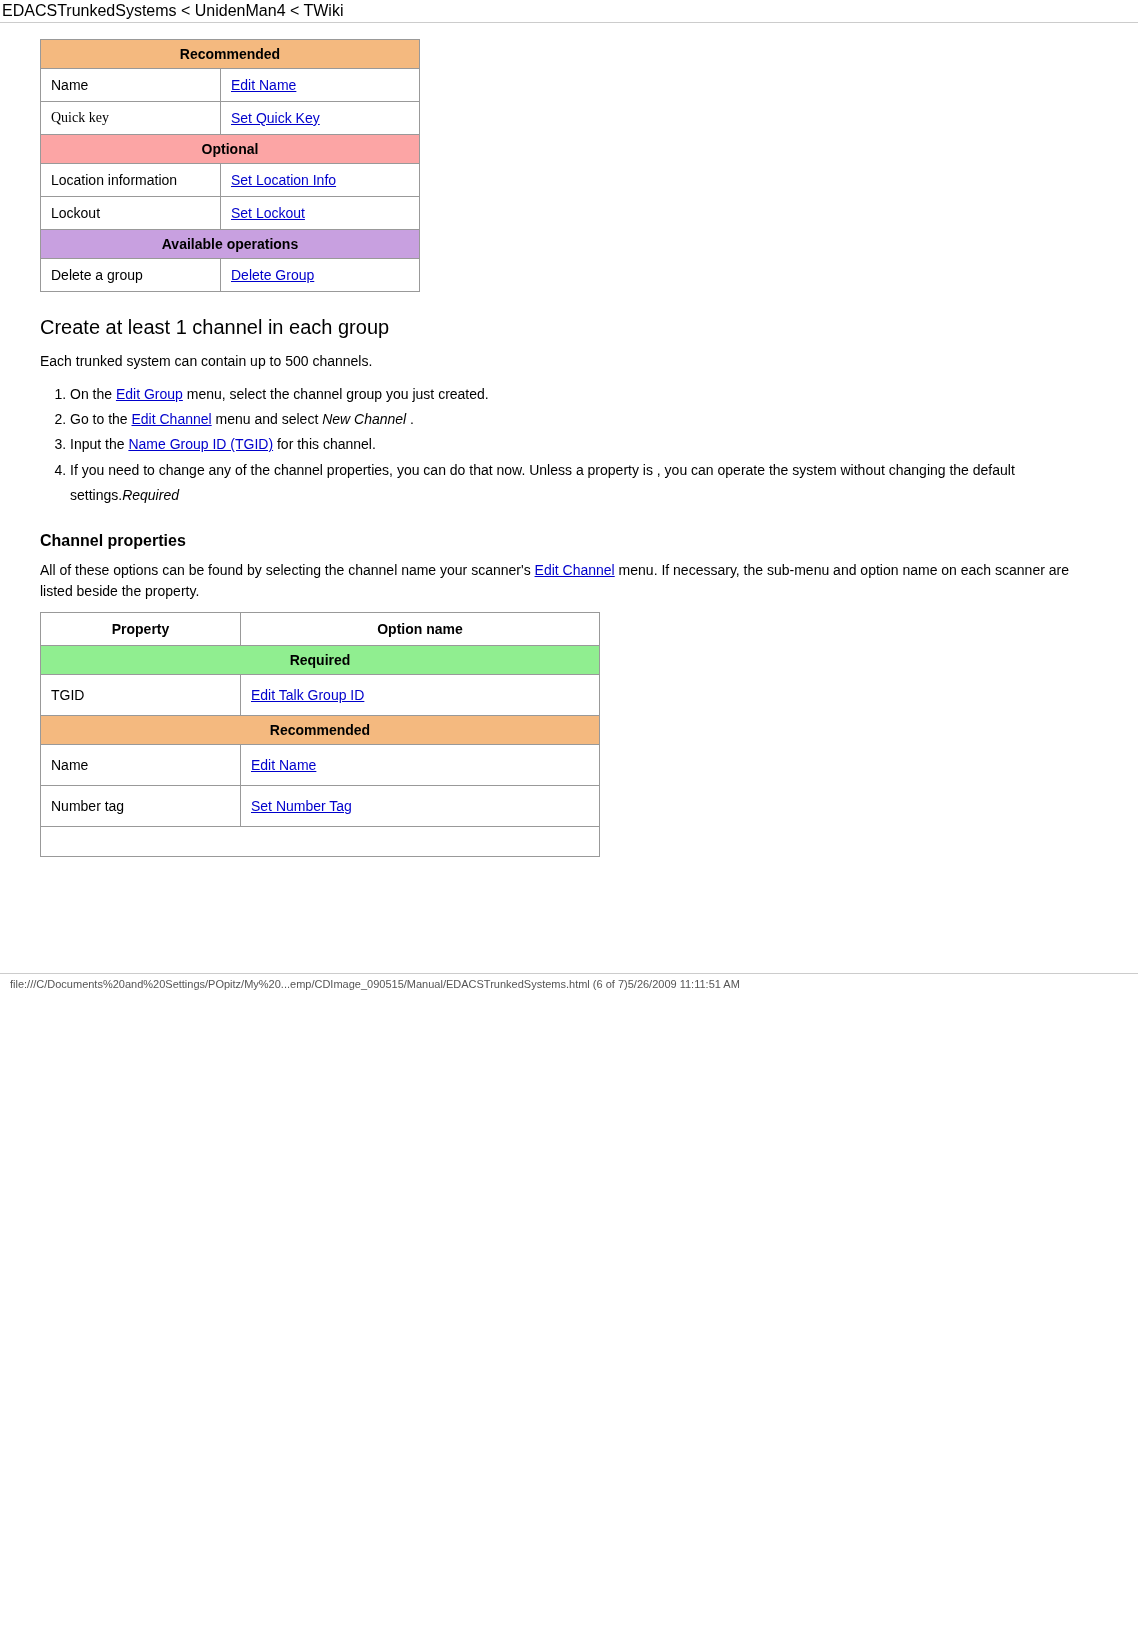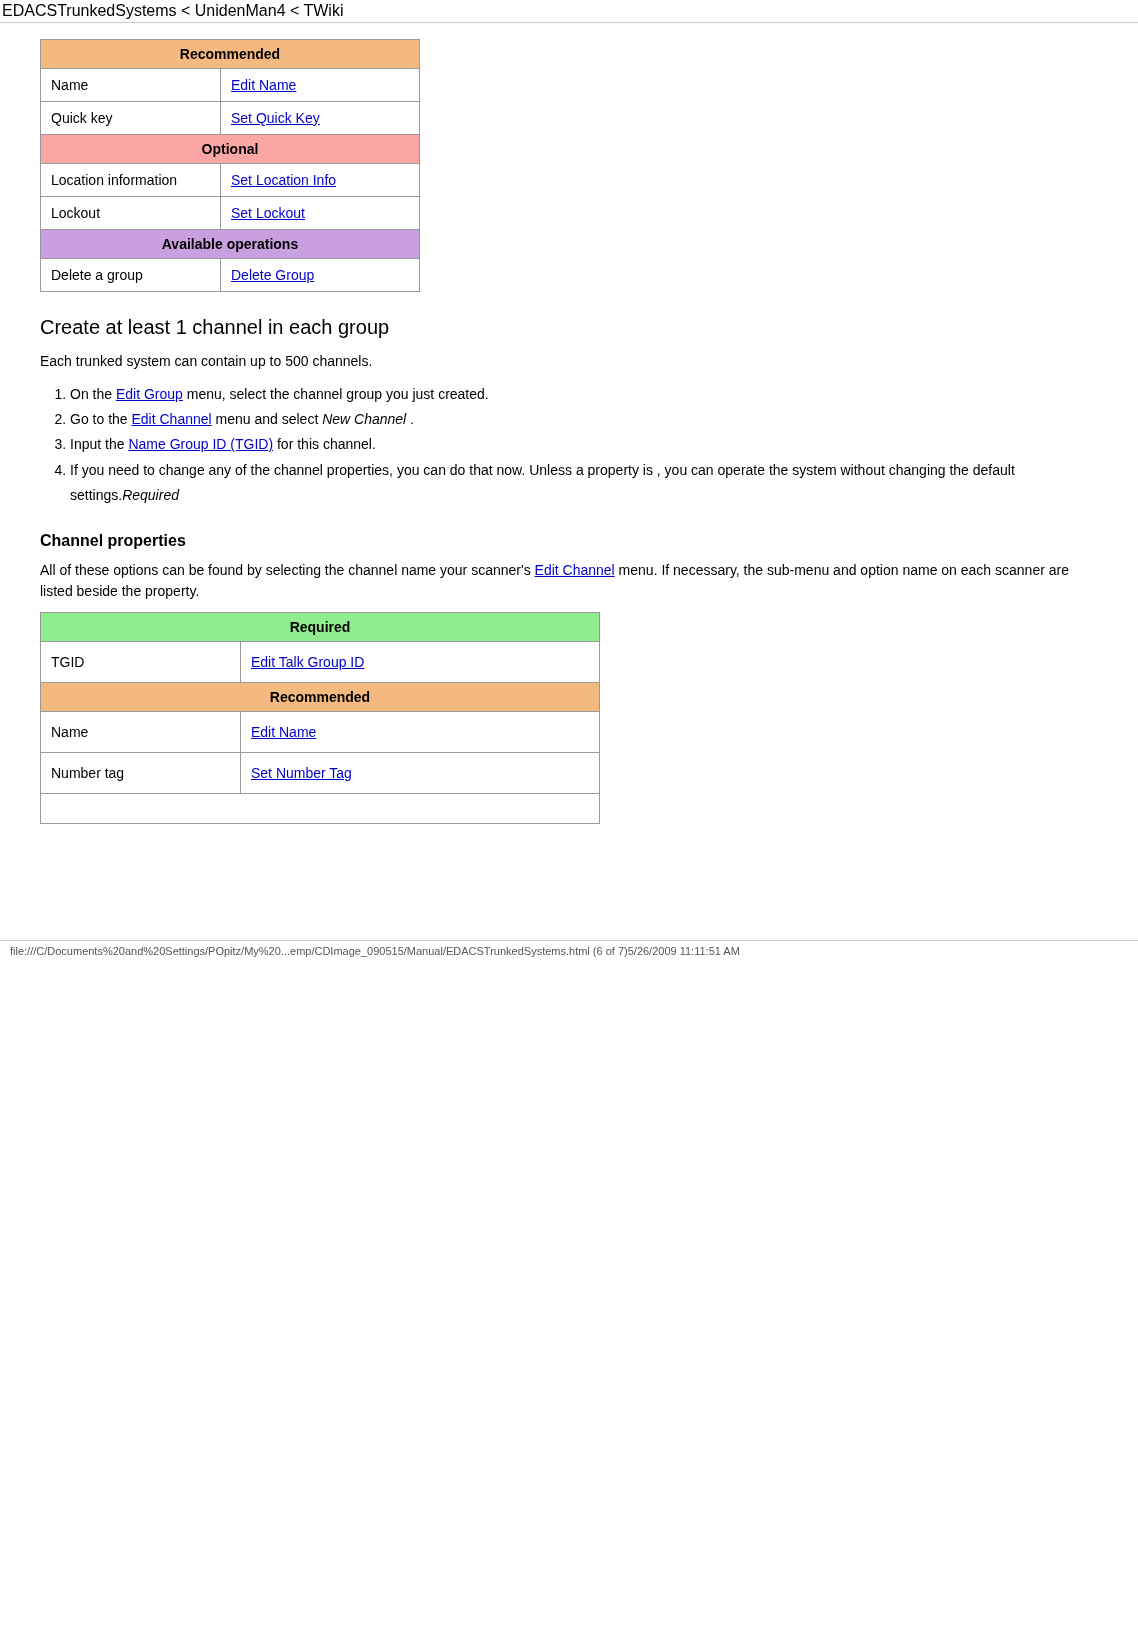--- a/index.html
+++ b/index.html
@@ -99,21 +99,21 @@
   <table class="prop-table">
     <tbody id="group-table-body">
     <tr class="section-row">
           <td colspan="2" class="bg-orange" style="font-weight: bold; text-align: center;">Recommended</td>
         </tr>
         <tr>
           <td style="width: 180px;">Name</td>
           <td><a href="#">Edit Name</a></td>
         </tr>
         <tr>
-          <td style="width: 180px;">Quick key</td>
+          <td style="width: 180px; font-family: Liberation Serif, serif;">Quick key</td>
           <td><a href="#">Set Quick Key</a></td>
         </tr>
         <tr class="section-row">
           <td colspan="2" class="bg-pink" style="font-weight: bold; text-align: center;">Optional</td>
         </tr>
         <tr>
           <td style="width: 180px;">Location information</td>
           <td><a href="#">Set Location Info</a></td>
         </tr>
         <tr>
@@ -140,20 +140,24 @@
       <li><span>Input the </span><a href="#">Name Group ID (TGID)</a><span> for this channel.</span></li>
       <li><span>If you need to change any of the channel properties, you can do that now. Unless a property is </span><span> , you can operate the system without changing the default settings.</span><em>Required</em></li>
     </ol>
 
   <h3>Channel properties</h3>
 
   <p id="channel-props-intro">All of these options can be found by selecting the channel name your scanner's <a href="#">Edit Channel</a> menu. If necessary, the sub-menu and option name on each scanner are listed beside the property.</p>
 
   <table class="channel-table">
     <tbody id="channel-table-body">
+    <tr class="header-row">
+          <td style="width: 200px; font-weight: bold; text-align: center;">Property</td>
+          <td style="font-weight: bold; text-align: center;">Option name</td>
+        </tr>
         <tr class="section-row">
           <td colspan="2" class="bg-green" style="font-weight: bold; text-align: center;">Required</td>
         </tr>
         <tr>
           <td style="width: 200px;">TGID</td>
           <td><a href="#">Edit Talk Group ID</a></td>
         </tr>
         <tr class="section-row">
           <td colspan="2" class="bg-orange" style="font-weight: bold; text-align: center;">Recommended</td>
         </tr>

